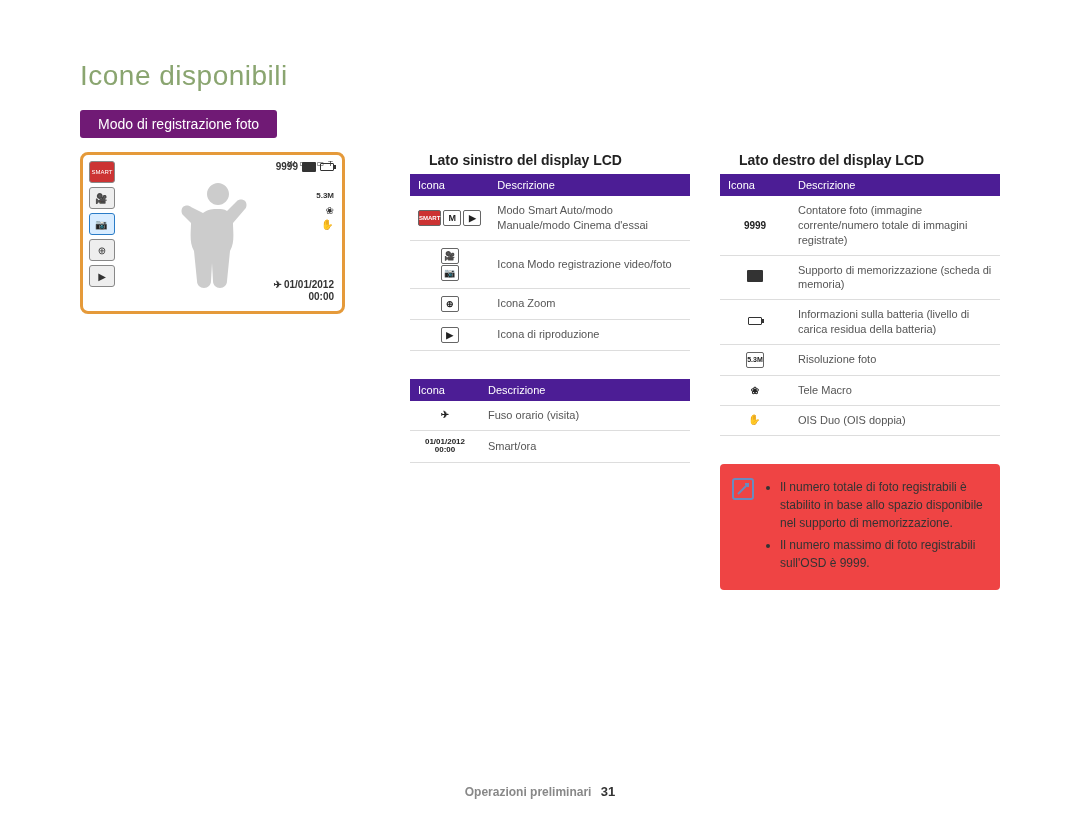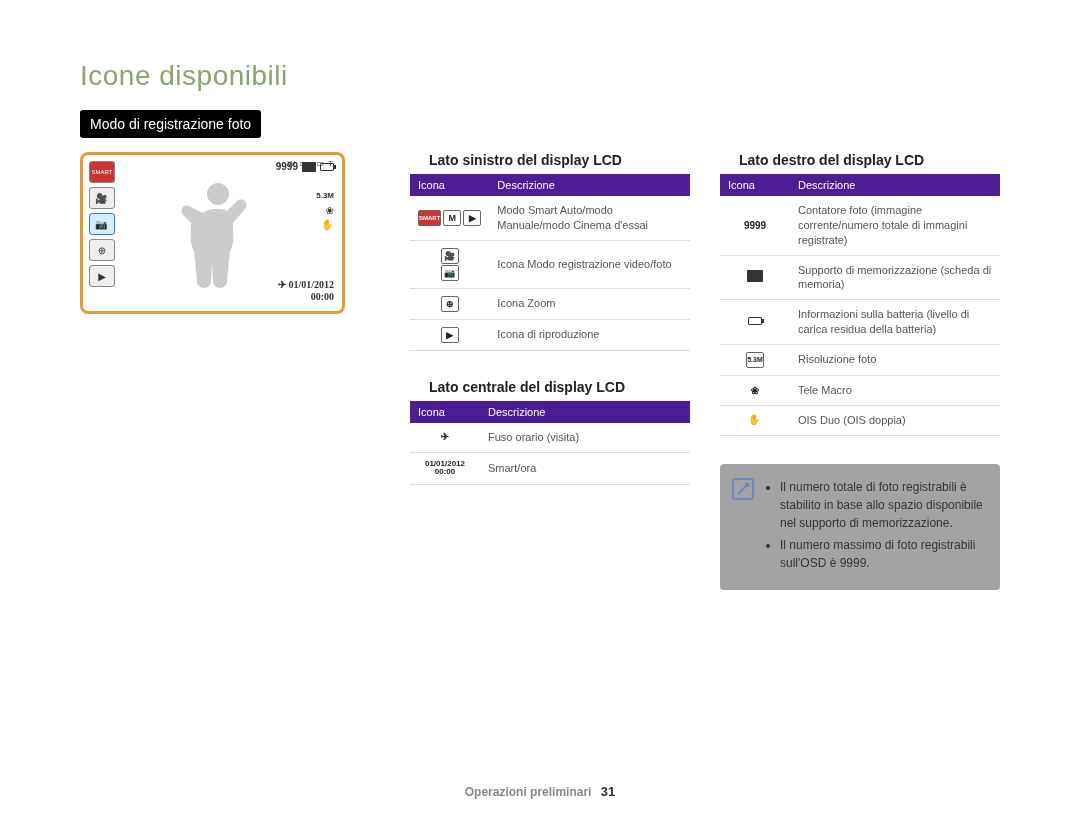--- a/index.html
+++ b/index.html
@@ -14,24 +14,24 @@
   }
   h1.page-title {
     font-size: 28px;
     font-weight: 400;
     color: #8aa570;
     margin-bottom: 18px;
     letter-spacing: 0.5px;
   }
   .section-badge {
     display: inline-block;
-    background: #000000;
+    background: #701a75;
     color: #fff;
     font-size: 14px;
-    padding: 6px 10px;
+    padding: 6px 18px;
     border-radius: 3px;
     margin-bottom: 14px;
   }
   .columns {
     display: flex;
     gap: 30px;
     align-items: flex-start;
   }
   .col-left { width: 300px; flex-shrink: 0; }
   .col-mid  { width: 280px; flex-shrink: 0; }
@@ -74,21 +74,21 @@
   }
   .mini-ico { display:inline-block; width:14px; height:10px; background:#333; border-radius:1px;}
   .mini-ico.batt { width:14px; height:8px; border:1px solid #333; background:#fff; position:relative;}
   .mini-ico.batt::after{content:"";position:absolute;right:-3px;top:1px;width:2px;height:4px;background:#333;}
   .lcd .zoom-row { position:absolute; right:8px; top:4px; font-size:8px; letter-spacing:1px;}
   .lcd .res-row { position:absolute; right:8px; top:36px; font-size:8px; font-weight:bold;}
   .lcd .macro-row { position:absolute; right:8px; top:50px; font-size:10px;}
   .lcd .ois-row { position:absolute; right:8px; top:64px; font-size:10px;}
   .lcd .datetime {
     position:absolute; right:8px; bottom:8px;
-    font-size:10px; font-weight:bold; text-align:right; line-height:1.2;font-family:Liberation Serif, serif;
+    font-size:10px; font-weight:bold; text-align:right; line-height:1.2;
   }
   .lcd .datetime .tz { margin-right:2px; }
 
   
   .sub-heading {
     font-size: 14px;
     font-weight: bold;
     color: #222;
     margin: 0 0 6px 0;
     padding-left: 19px;
@@ -128,21 +128,21 @@
     border-radius:2px;
     align-items:center; justify-content:center;
     font-size:9px;
     background:#fff;
   }
   .ico-solid { display:inline-block; width:16px; height:12px; background:#333; border-radius:1px;}
   .ico-row { display:inline-flex; gap:2px; align-items:center;}
 
   
   .note-box {
-    background: #a3a3a3;
+    background: #ef4444;
     border-radius: 4px;
     padding: 14px 16px 14px 46px;
     font-size: 12px;
     color: #333;
     position: relative;
     line-height:1.5;
   }
   .note-box .note-icon {
     position: absolute;
     left: 12px; top: 14px;
@@ -240,21 +240,20 @@
           <td class="icon-cell"><span class="ico-box">⊕</span></td>
           <td>Icona Zoom</td>
         </tr>
         <tr>
           <td class="icon-cell"><span class="ico-box">▶</span></td>
           <td>Icona di riproduzione</td>
         </tr>
       </tbody>
     </table>
 
-    <div class="sub-heading">Lato centrale del display LCD</div>
     <table class="icon-table">
       <thead>
           <tr>
         <th>Icona</th>
         <th>Descrizione</th>
       </tr>
         </thead>
       <tbody>
         <tr>
           <td class="icon-cell">✈</td>

